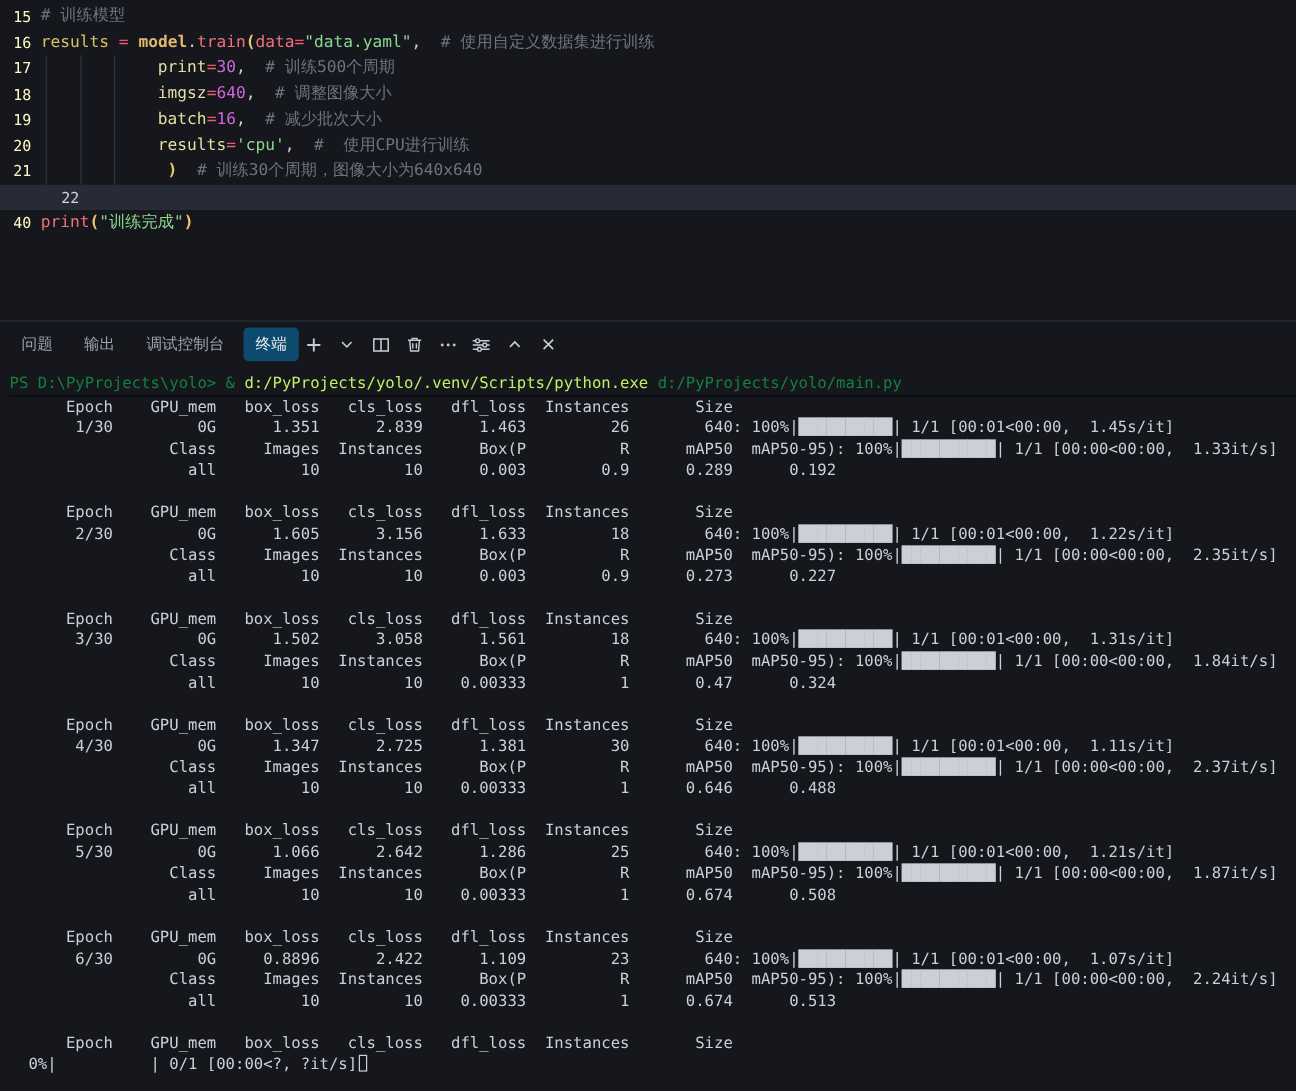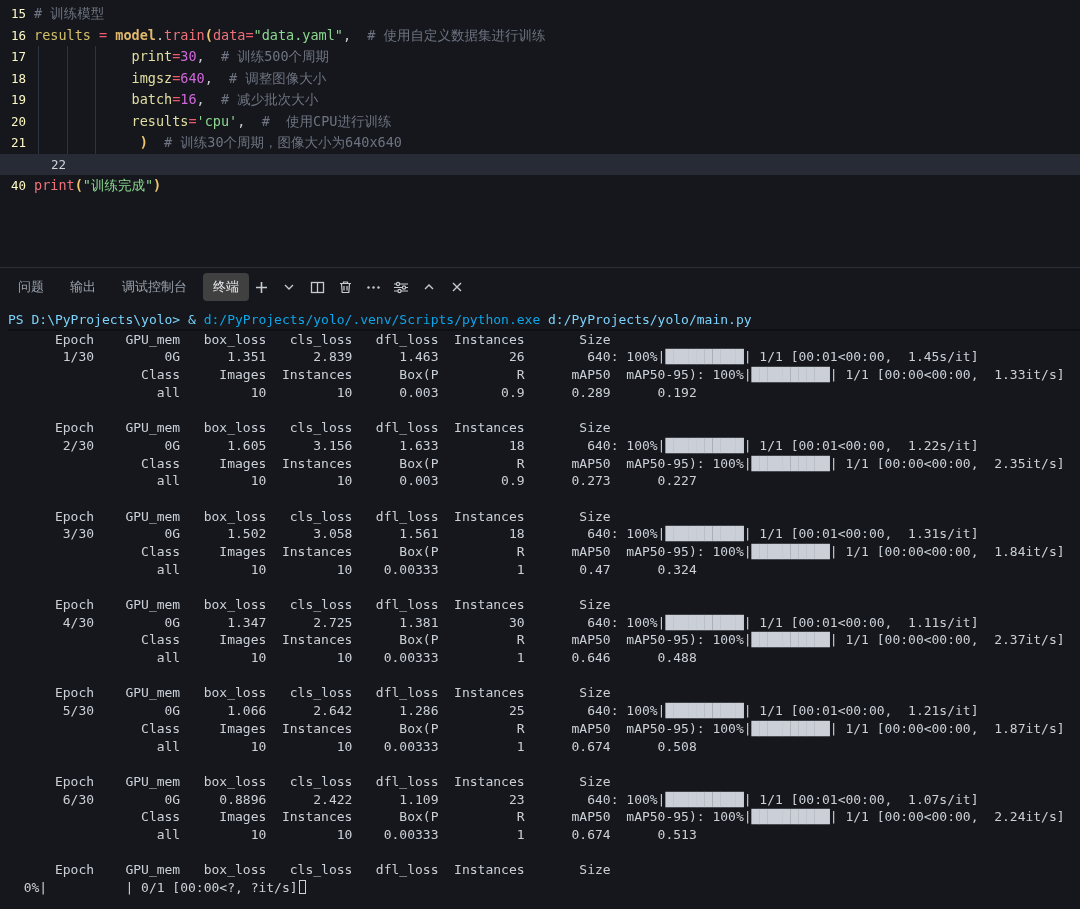--- a/index.html
+++ b/index.html
@@ -31,30 +31,30 @@
   .tok-paren   { color:#eec66c; font-weight:bold; }
   .tok-fg      { color:#c9cdd4; }
   
   .panel { height:640px; }
   .panel-header { height:38px; display:flex; justify-content:flex-start; align-items:center; padding:0 10px 0 8px; }
   .panel-tabs { display:flex; gap:6px; }
   .panel-tab {
     font-family:"Liberation Sans", sans-serif; font-size:13px; color:#9ba2ad;
     padding:5px 10px; border-radius:4px; cursor:pointer; white-space:nowrap;
   }
-  .panel-tab.active { background:#404040; color:#e9ebee; }
+  .panel-tab.active { background:#0c4a6e; color:#e9ebee; }
   .panel-actions { display:flex; align-items:center; gap:4px; }
   .icon-btn { width:24px; height:24px; display:flex; align-items:center; justify-content:center; border-radius:4px; color:#c6cad1; }
   .icon-btn svg { display:block; }
   
   .terminal { padding:5px 0 0 8px; font-size:13px; color:#cbd0d8; }
   .term-line { height:17.7px; line-height:17.7px; white-space:pre; }
   .term-line.cmd { border-bottom:2px solid #0d0f13; height:19.7px; }
-  .t-fg { color:#7dd3fc;margin-top:17px; }
-  .t-yellow { color:#0ea5e9; }
+  .t-fg { color:#15803d;margin-top:17px; }
+  .t-yellow { color:#bef264; }
   .term-cursor { display:inline-block; width:7px; height:14px; border:1px solid #cfd3d9; vertical-align:-2px; margin-left:1px; }
 </style>
 </head>
 <body>
 
 <div class="screen">
 
   <div class="editor">
     <div id="code-lines">
         <div class="code-line"><span class="lineno">15</span><span class="code-text"><span class="tok-comment"># 训练模型</span></span></div>

